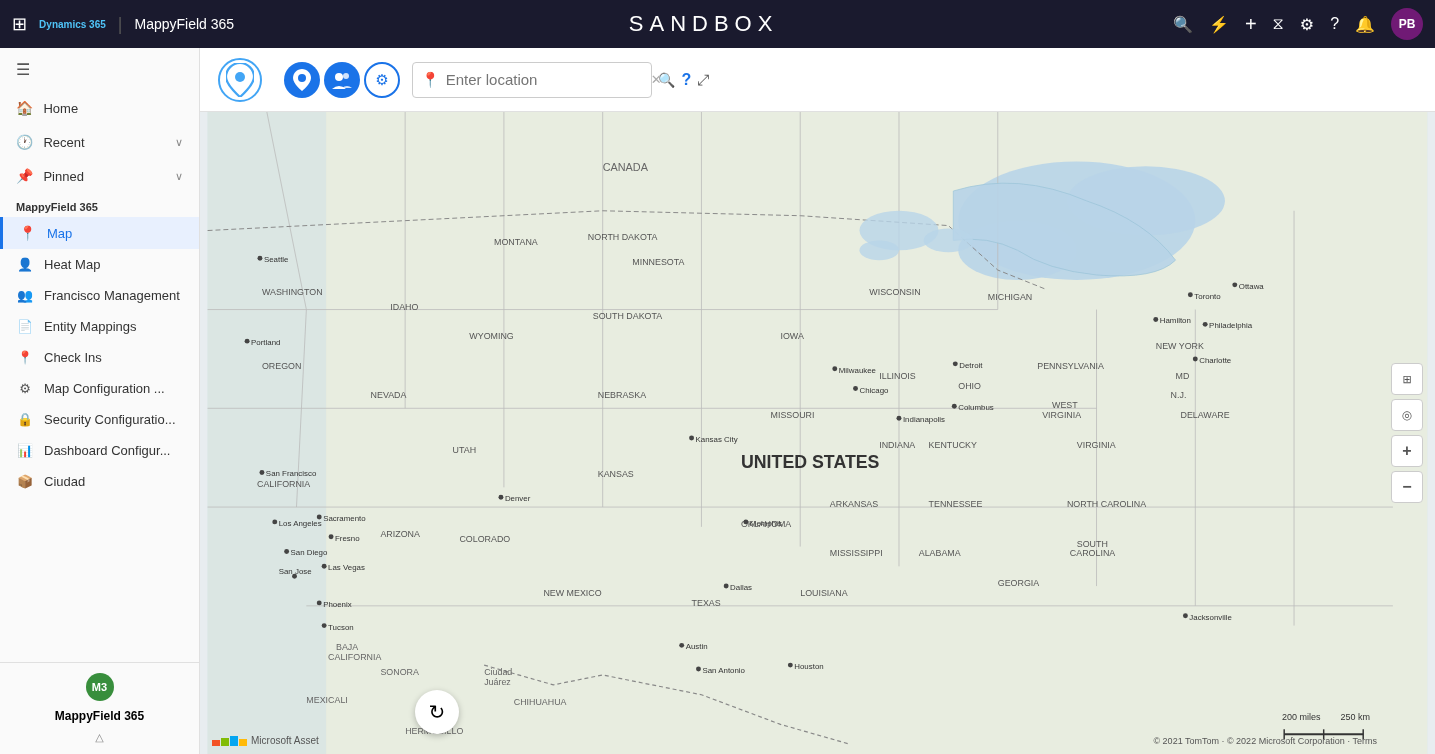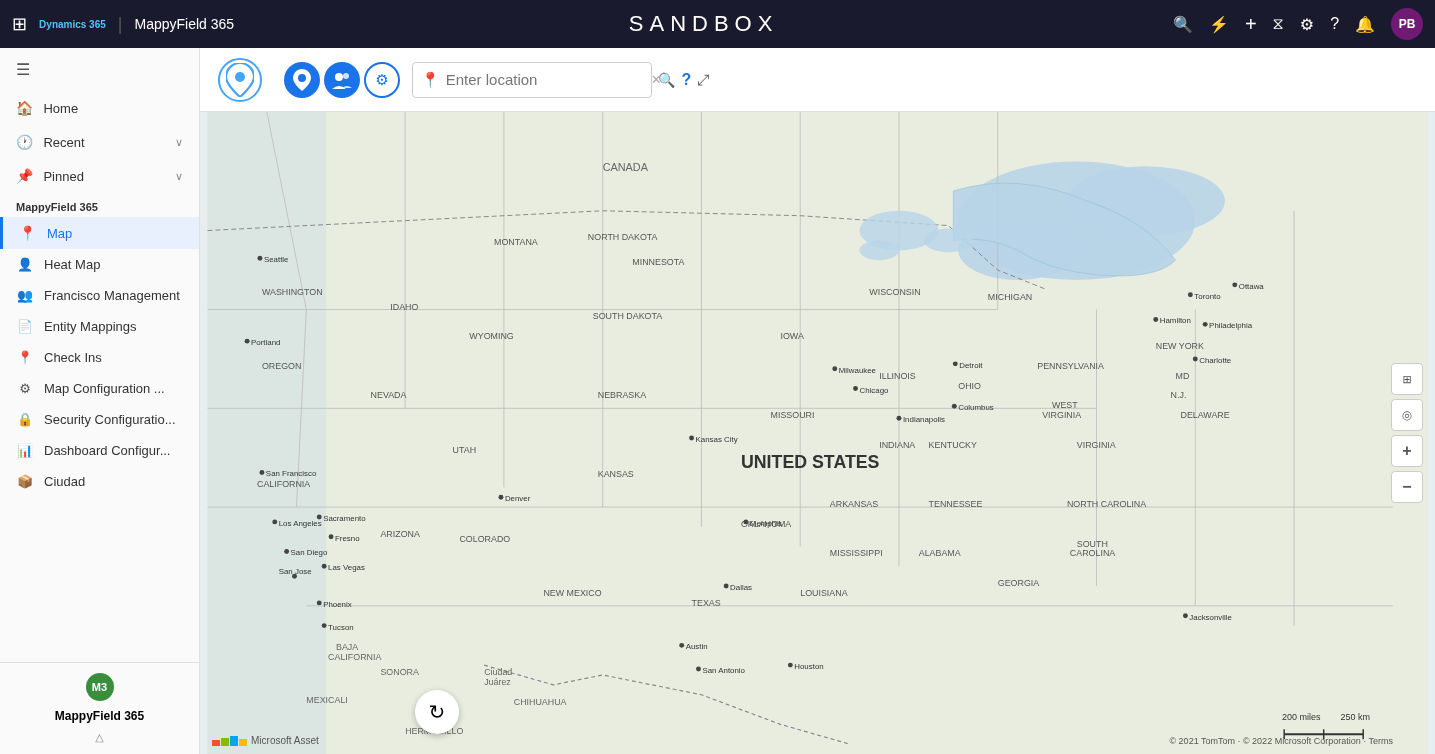--- a/index.html
+++ b/index.html
@@ -486,21 +486,21 @@
             <div class="bing-sq" style="background:#f35325;height:6px;"></div>
             <div class="bing-sq" style="background:#81bc06;height:8px;"></div>
             <div class="bing-sq" style="background:#05a6f0;height:10px;"></div>
             <div class="bing-sq" style="background:#ffba08;height:7px;"></div>
           </div>
         </div>
         <span>Microsoft Asset</span>
       </div>
 
       
-      <div style="position:absolute;bottom:8px;right:42px;font-size:9px;color:#555;">© 2021 TomTom · © 2022 Microsoft Corporation · Terms</div>
+      <div style="position:absolute;bottom:8px;right:58px;font-size:9px;color:#555;">© 2021 TomTom · © 2022 Microsoft Corporation · Terms</div>
 
       
       <div style="position:absolute;bottom:20px;left:215px;width:44px;height:44px;border-radius:50%;background:white;box-shadow:0 2px 6px rgba(0,0,0,0.25);display:flex;align-items:center;justify-content:center;cursor:pointer;font-size:20px;">
         ↻
       </div>
     </div>
 
   </div>
 </div>
 

